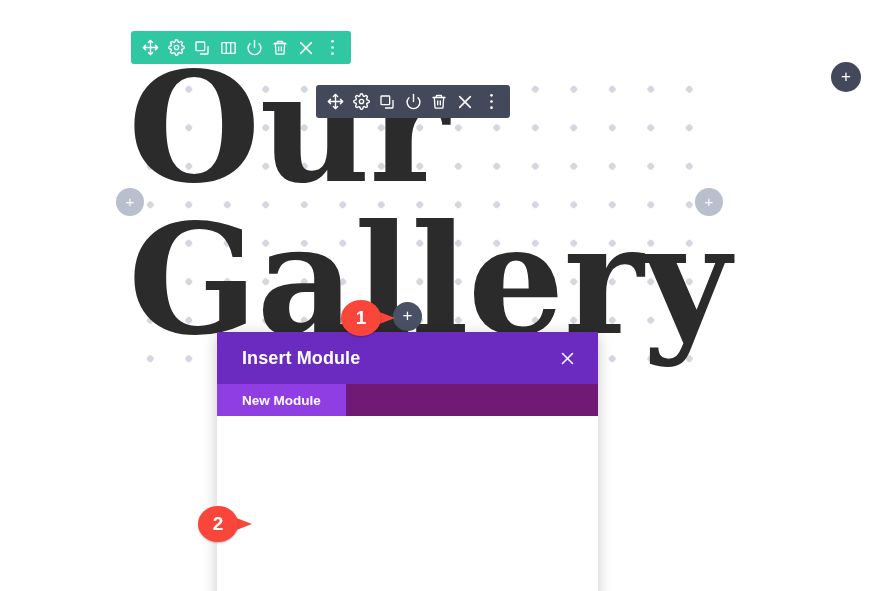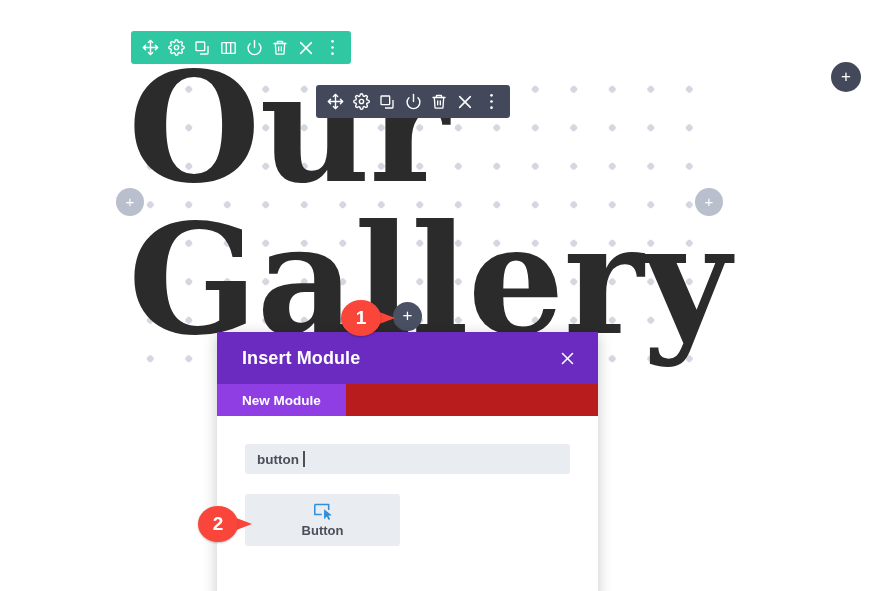--- a/index.html
+++ b/index.html
@@ -190,21 +190,21 @@
     cursor: pointer;
     display: flex;
     align-items: center;
     justify-content: center;
     width: 22px;
     height: 22px;
   }
   .modal-tabs {
     display: flex;
     height: 32px;
-    background: #b91c1c;
+    background: #701a75;
   }
   .modal-tab {
     display: flex;
     align-items: center;
     height: 32px;
     padding: 0 25px;
     color: #ffffff;
     font-size: 13.5px;
     font-weight: 700;
     cursor: pointer;
@@ -410,39 +410,20 @@
             <line x1="4" y1="4" x2="20" y2="20"></line>
             <line x1="20" y1="4" x2="4" y2="20"></line>
           </svg>
       </span>
     </div>
 
     <div class="modal-tabs">
       <div class="modal-tab active">New Module</div>
     </div>
 
-    <div class="modal-body">
-      <div class="search-wrap">
-        <input class="search-input" type="text" value="button" style="">
-        <span class="caret"></span>
-      </div>
-
-      <div class="module-grid">
-        <div class="module-card">
-          <span class="mc-icon">
-            <svg width="19" height="17" viewBox="0 0 24 22" fill="none" stroke="#2f8fd8" stroke-width="2" stroke-linejoin="round">
-              <path d="M2 2 H20 V9"></path>
-              <path d="M2 2 V15 H11"></path>
-              <path d="M14 8 L14 21 L17.5 17.5 L20 22 L22 20.8 L19.6 16.6 L24 16 Z" fill="#2f8fd8" stroke="none"></path>
-            </svg>
-          </span>
-          <span class="mc-label">Button</span>
-        </div>
-      </div>
-    </div>
   </div>
 
   <div class="callout" id="callout-1">
     <div class="pin-tip"></div>
     <div class="pin-body"></div>
     <div class="pin-num">1</div>
   </div>
 
   <div class="callout" id="callout-2">
     <div class="pin-tip"></div>

